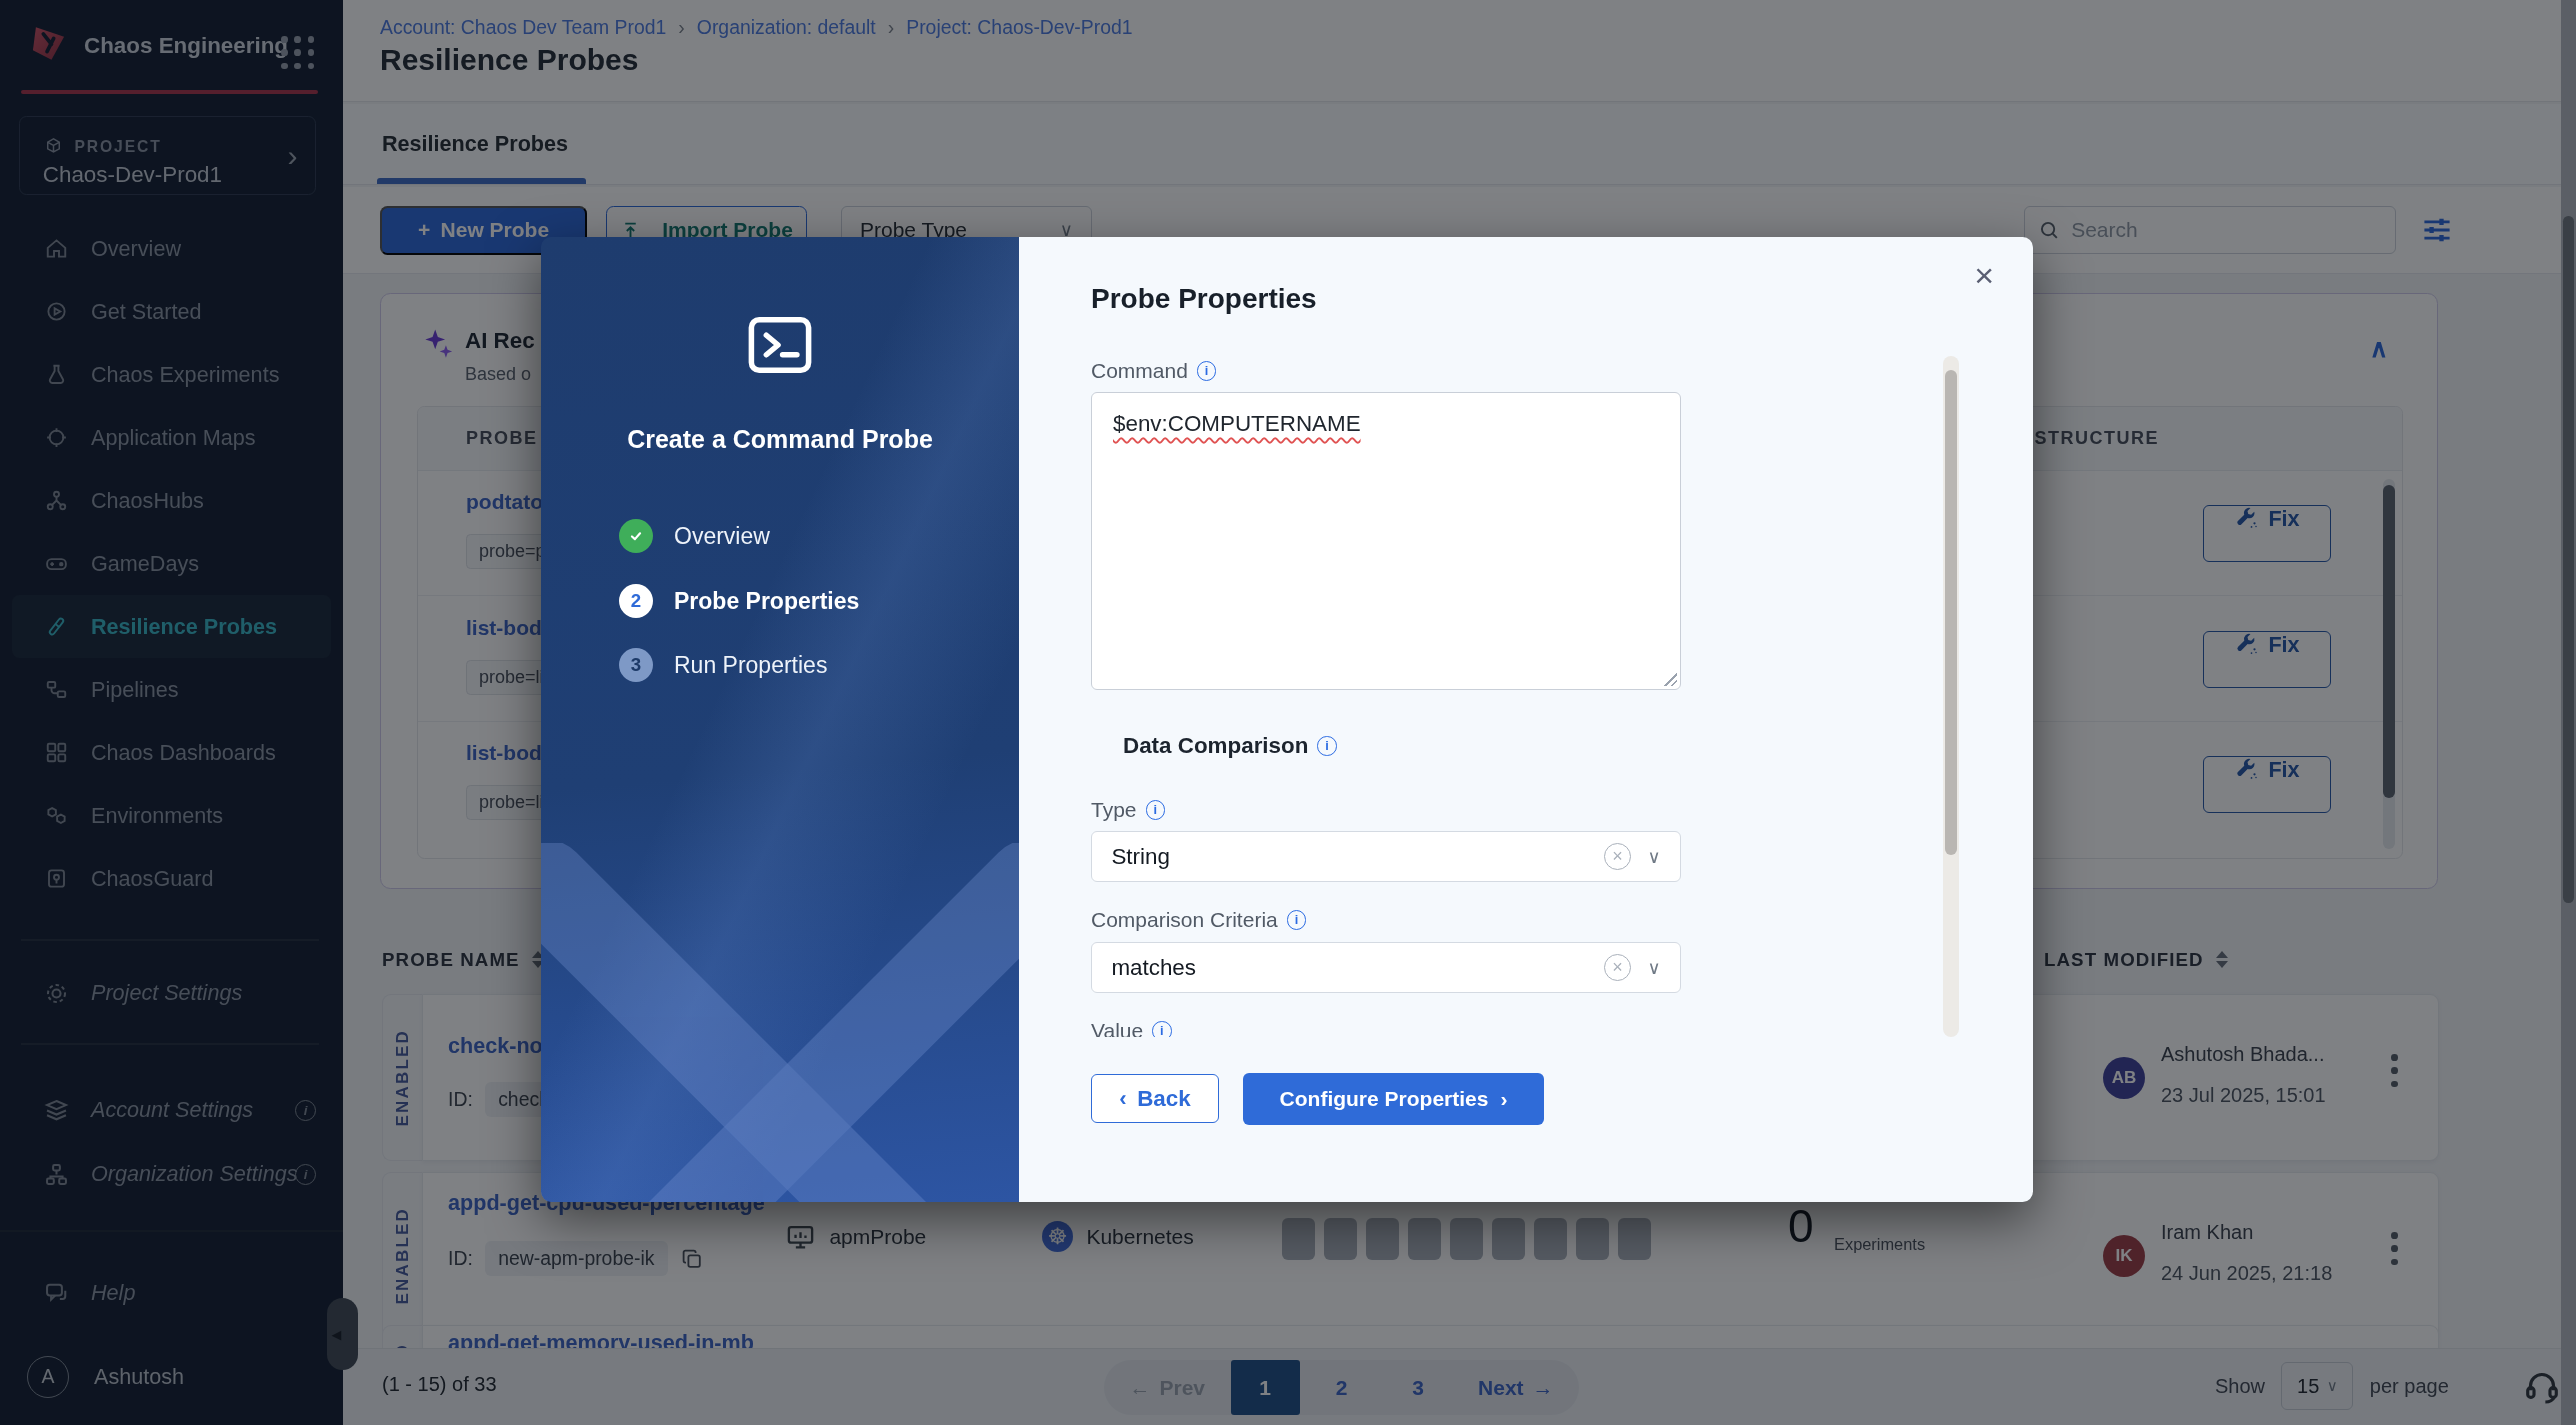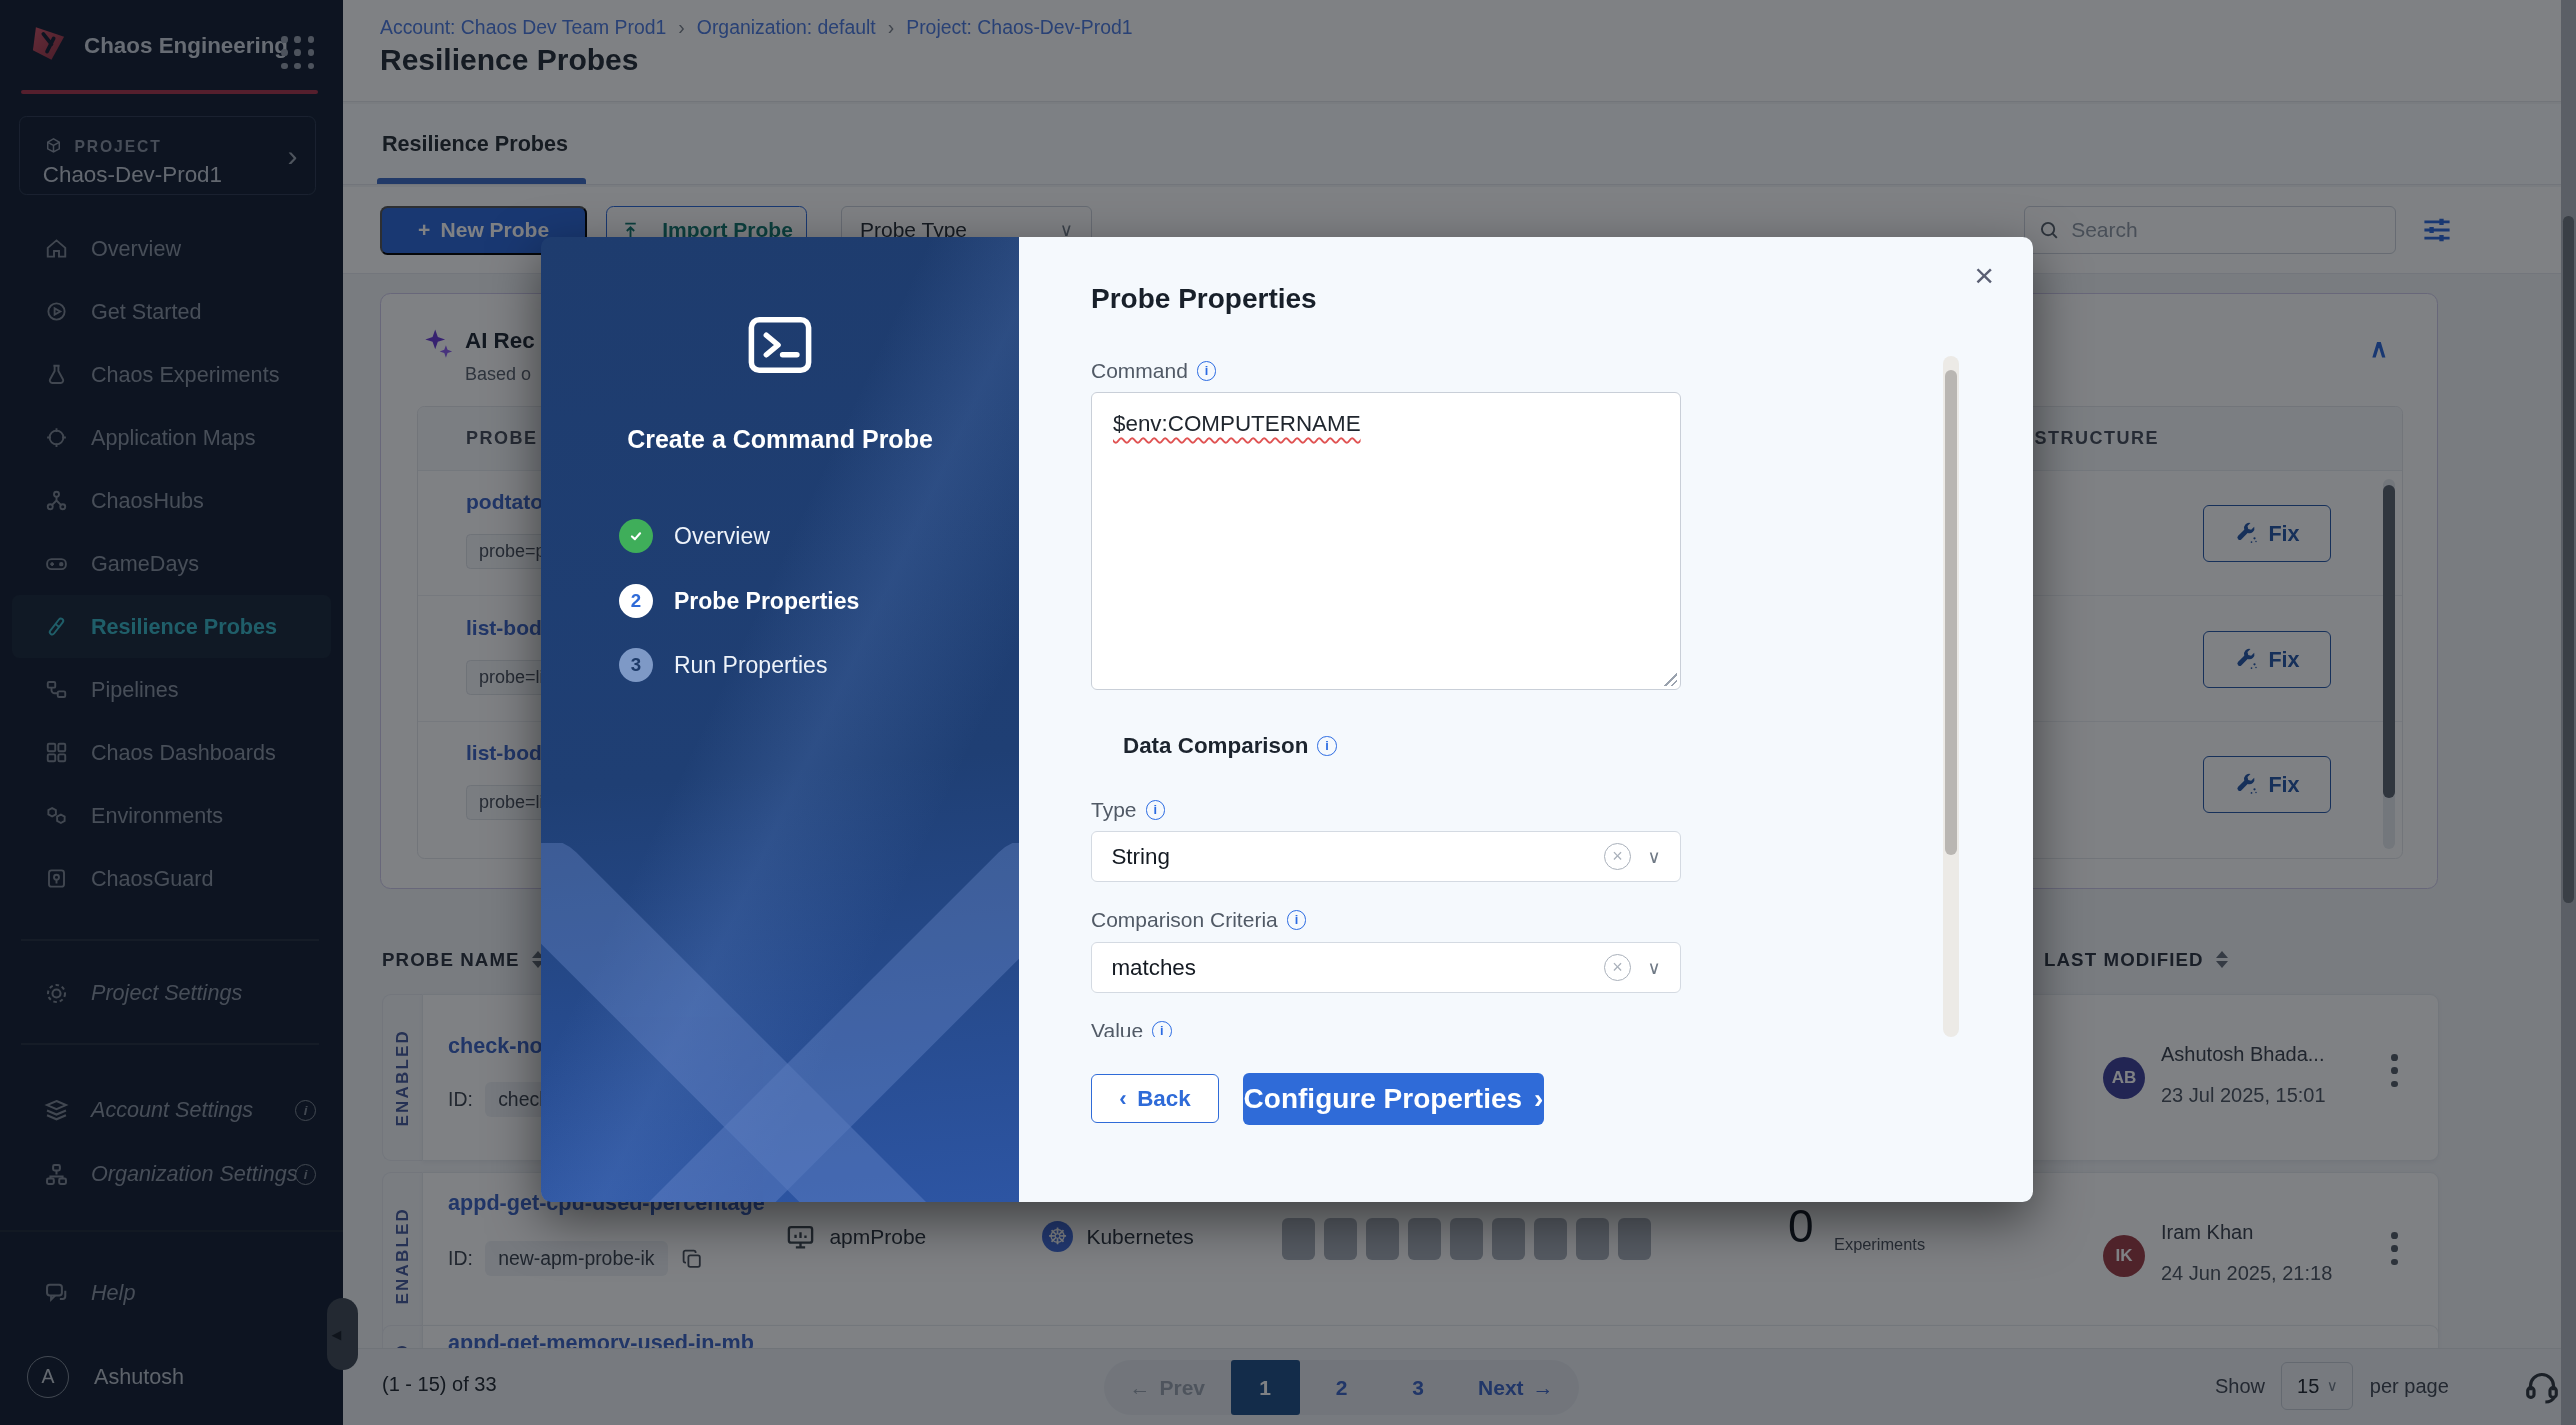--- a/index.html
+++ b/index.html
@@ -62,21 +62,21 @@
   .ai-sparkle { position:absolute; left:41px; top:33px; width:33px; height:33px; }
   .ai-title { position:absolute; left:84px; top:34px; font-size:22.4px; font-weight:800; color:#1c2430; }
   .ai-subtitle { position:absolute; left:84px; top:70px; font-size:18px; color:#58606d; }
   .ai-collapse { position:absolute; right:49px; top:40px; color:#2b66d9; font-size:25px; font-weight:700; cursor:pointer; }
   .ai-card { position:absolute; left:36px; top:112px; width:1986px; height:453px; border:1.5px solid #e3e6eb; border-radius:7.5px; overflow:hidden; background:#fff; }
   .ai-head { position:absolute; left:0; top:0; right:0; height:64px; background:#f7f8fa; border-bottom:1.5px solid #e9ecf0; }
   .col-hdr { font-size:18px; letter-spacing:1.5px; color:#454d5a; font-weight:700; position:absolute; top:21px; }
   .ai-row { position:absolute; left:0; right:0; height:125px; border-bottom:1.5px solid #eceff3; }
   .ai-name { position:absolute; left:48px; top:19.4px; font-size:21px; font-weight:700; color:#3b63c4; cursor:pointer; }
   .ai-tag { position:absolute; left:48px; top:63px; background:#f4f6f8; border:1.5px solid #dde1e7; border-radius:4.5px; padding:6px 12px; font-size:18px; color:#454c58; }
-  .fix-btn { position:absolute; left:1785px; top:34px; width:128px; height:57px; border:1.5px solid #2456a8; border-radius:6px; color:#2456a8; font-weight:700; font-size:21.6px; display:flex; align-items:center; justify-content:center; gap:9px; cursor:pointer; background:#fff0; }
+  .fix-btn { position:absolute; left:1785px; top:34px; width:128px; height:57px; border:1.5px solid #2456a8; border-radius:6px; color:#2456a8; font-weight:700; font-size:21.6px; display:flex; align-items:flex-start; justify-content:center; gap:9px; cursor:pointer; background:#fff0; }
   .ai-scroll-track { position:absolute; right:7.5px; top:72px; width:12px; height:370px; background:#e7eaee; border-radius:6px; }
   .ai-scroll-thumb { position:absolute; right:7.5px; top:78px; width:12px; height:313px; background:#5a626d; border-radius:6px; }
 
   
   .tbl-hdr { position:absolute; font-size:18.7px; font-weight:700; letter-spacing:1.1px; color:#2c3440; display:flex; align-items:center; }
   .sort { display:inline-flex; flex-direction:column; margin-left:12px; }
   .sort .up { width:0; height:0; border:6px solid transparent; border-bottom:7.5px solid #656d79; margin-bottom:3px; }
   .sort .dn { width:0; height:0; border:6px solid transparent; border-top:7.5px solid #656d79; }
   .probe-row { position:absolute; left:39px; width:2057px; }
   .row-badge { position:absolute; left:0; top:0; bottom:0; width:40px; background:#f4f6f9; border:1.5px solid #e5e8ee; border-right:none; border-radius:9px 0 0 9px; display:flex; align-items:center; justify-content:center; }
@@ -139,21 +139,21 @@
   .m-textarea { position:absolute; left:0; top:36px; width:590px; height:298px; background:#fff; border:1.5px solid #c9cfd8; border-radius:6px; padding:18px 21px; font-size:22.4px; color:#20262e; cursor:text; }
   .m-textarea::after { content:""; position:absolute; right:3px; bottom:3px; width:15px; height:15px; background:repeating-linear-gradient(135deg, transparent 0 3px, #9aa2ae 3px 4.5px); clip-path:polygon(100% 0, 100% 100%, 0 100%); }
   .squiggle { text-decoration:underline; text-decoration-style:wavy; text-decoration-color:#e05252; text-decoration-thickness:1.5px; text-underline-offset:6px; }
   .m-section { position:absolute; left:0; top:377px; font-size:22.4px; font-weight:800; color:#1c242e; display:flex; align-items:center;margin-left:32px; }
   .m-sel { position:absolute; left:0; width:590px; height:51px; background:#fff; border:1.5px solid #d4dae2; border-radius:6px; display:flex; align-items:center; padding:0 19.4px; font-size:22.4px; color:#141a22; cursor:pointer; }
   .m-sel .clear { margin-left:auto; width:27px; height:27px; border:1.5px solid #aab1bb; border-radius:50%; color:#aab1bb; font-size:18px; display:flex; align-items:center; justify-content:center; }
   .m-sel .chev { margin-left:16.4px; color:#707a86; font-size:18px; }
   .m-scrollbar-track { position:absolute; left:924px; top:119px; width:16.4px; height:681px; background:#eceae6; border-radius:8.2px; }
   .m-scrollbar-thumb { position:absolute; left:926px; top:133px; width:12px; height:485px; background:#b9b6b2; border-radius:6px; }
   .btn-back { position:absolute; left:72px; top:837px; width:128px; height:49px; background:#fff; border:1.5px solid #2f6bd8; border-radius:6px; color:#2f6bd8; font-size:22.4px; font-weight:700; display:flex; align-items:center; justify-content:center; gap:10.4px; cursor:pointer; }
-  .btn-configure { position:absolute; left:224px; top:836px; width:301px; height:52px; background:#2f6bd8; border:none; border-radius:6px; color:#fff; font-size:28px; font-weight:700; display:flex; align-items:center; justify-content:center; gap:12px; cursor:pointer; }
+  .btn-configure { position:absolute; left:224px; top:836px; width:301px; height:52px; background:#2f6bd8; border:none; border-radius:6px; color:#fff; font-size:21px; font-weight:700; display:flex; align-items:center; justify-content:center; gap:12px; cursor:pointer; }
   svg { display:block; }
 </style>
 </head>
 <body>
 
 <div id="screen">
 
   <aside id="sidebar">
     <div class="logo-box">
       <svg width="43" height="43" viewBox="0 0 58 58">

